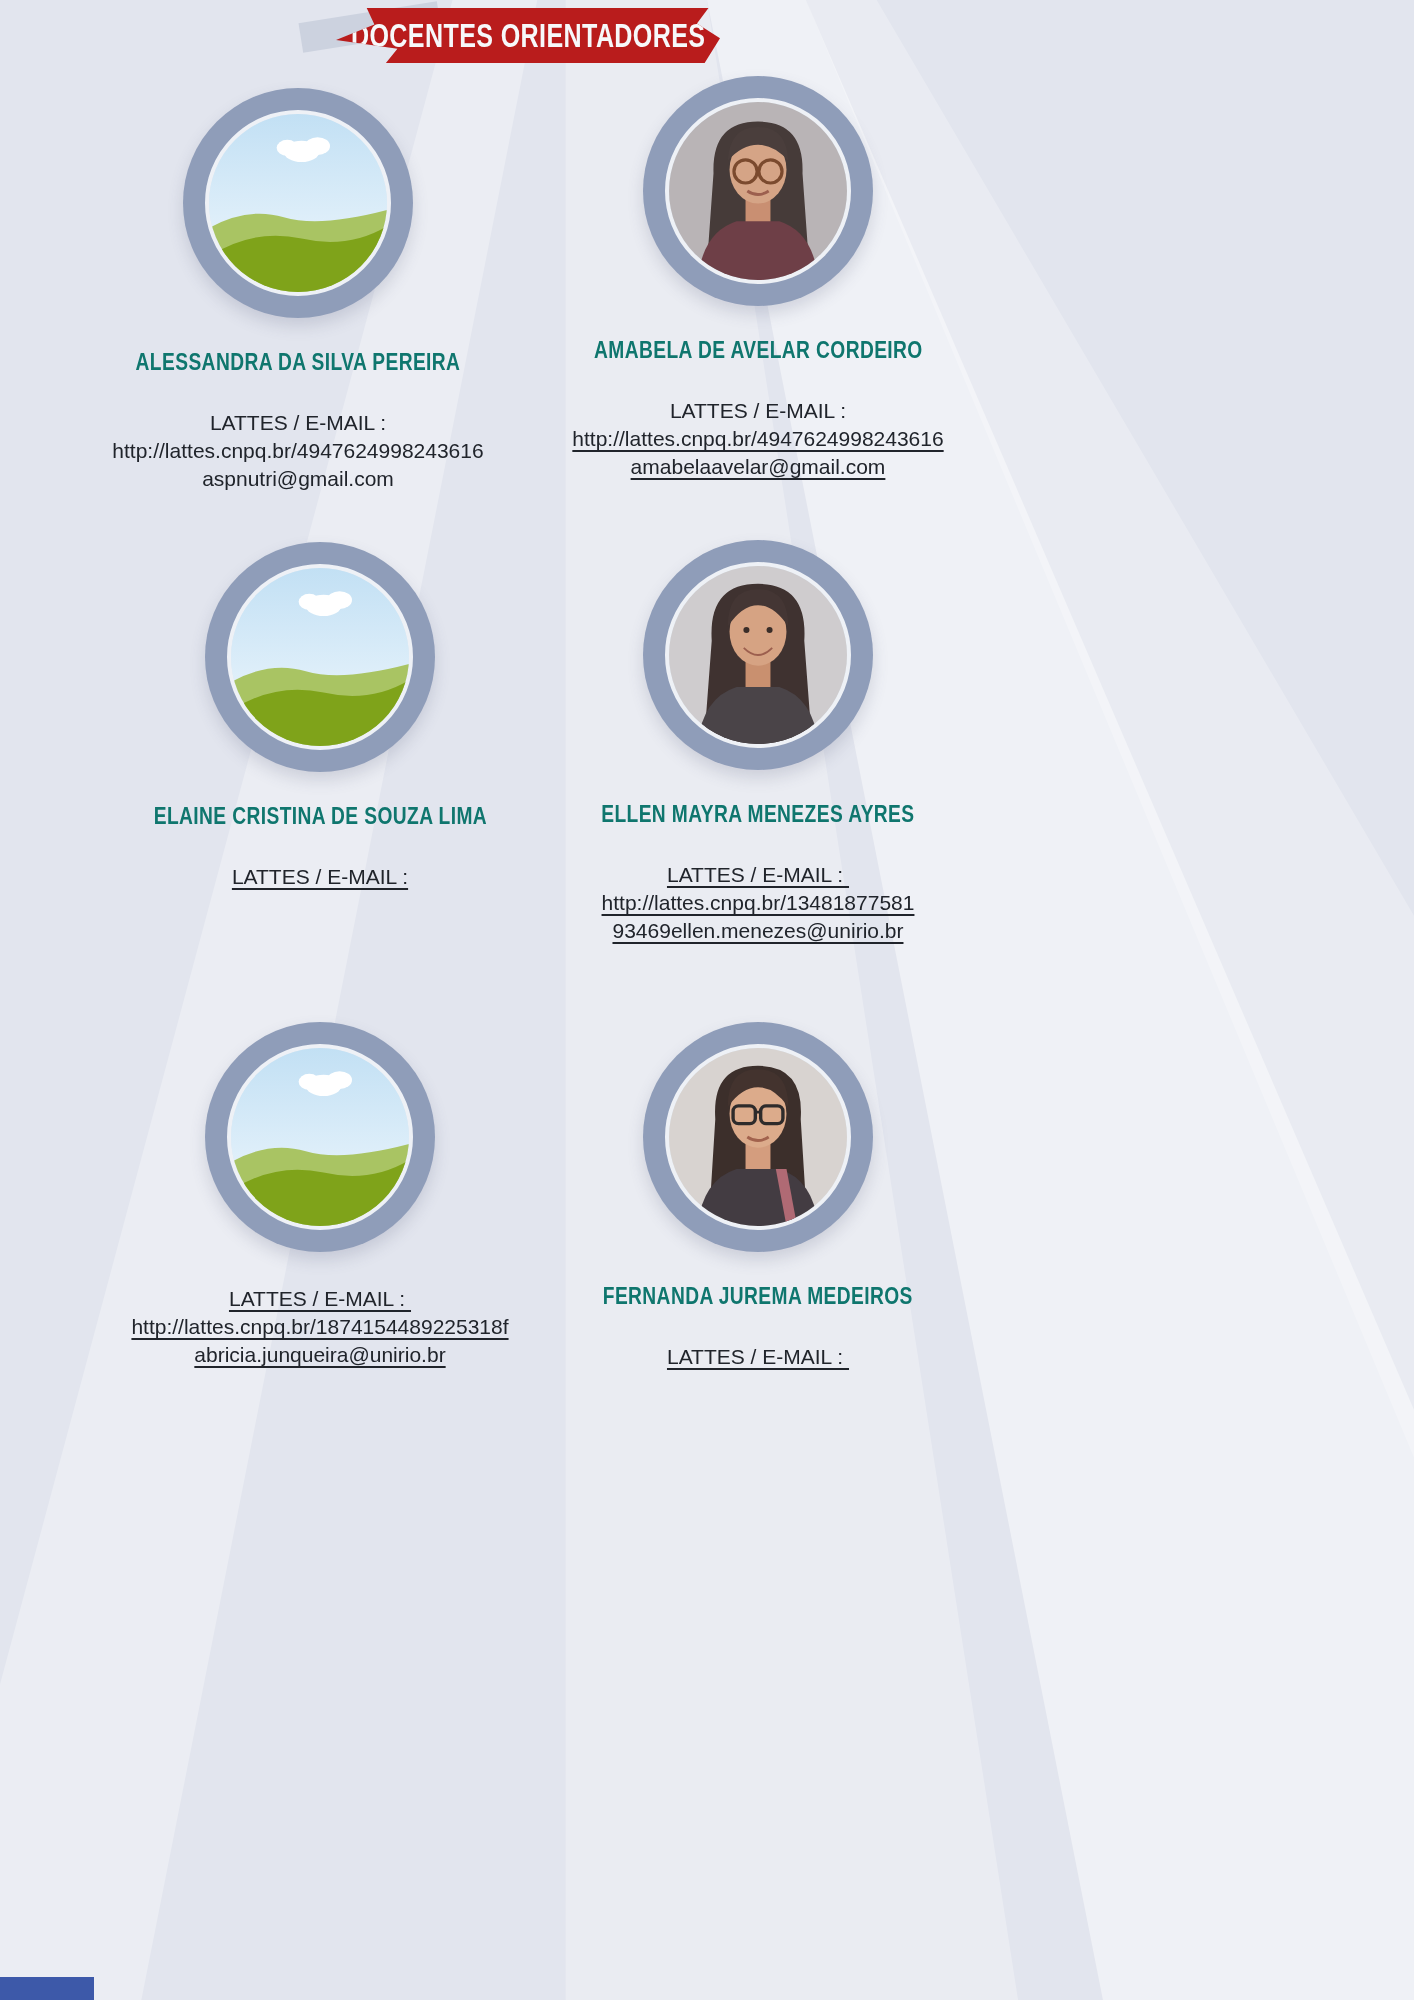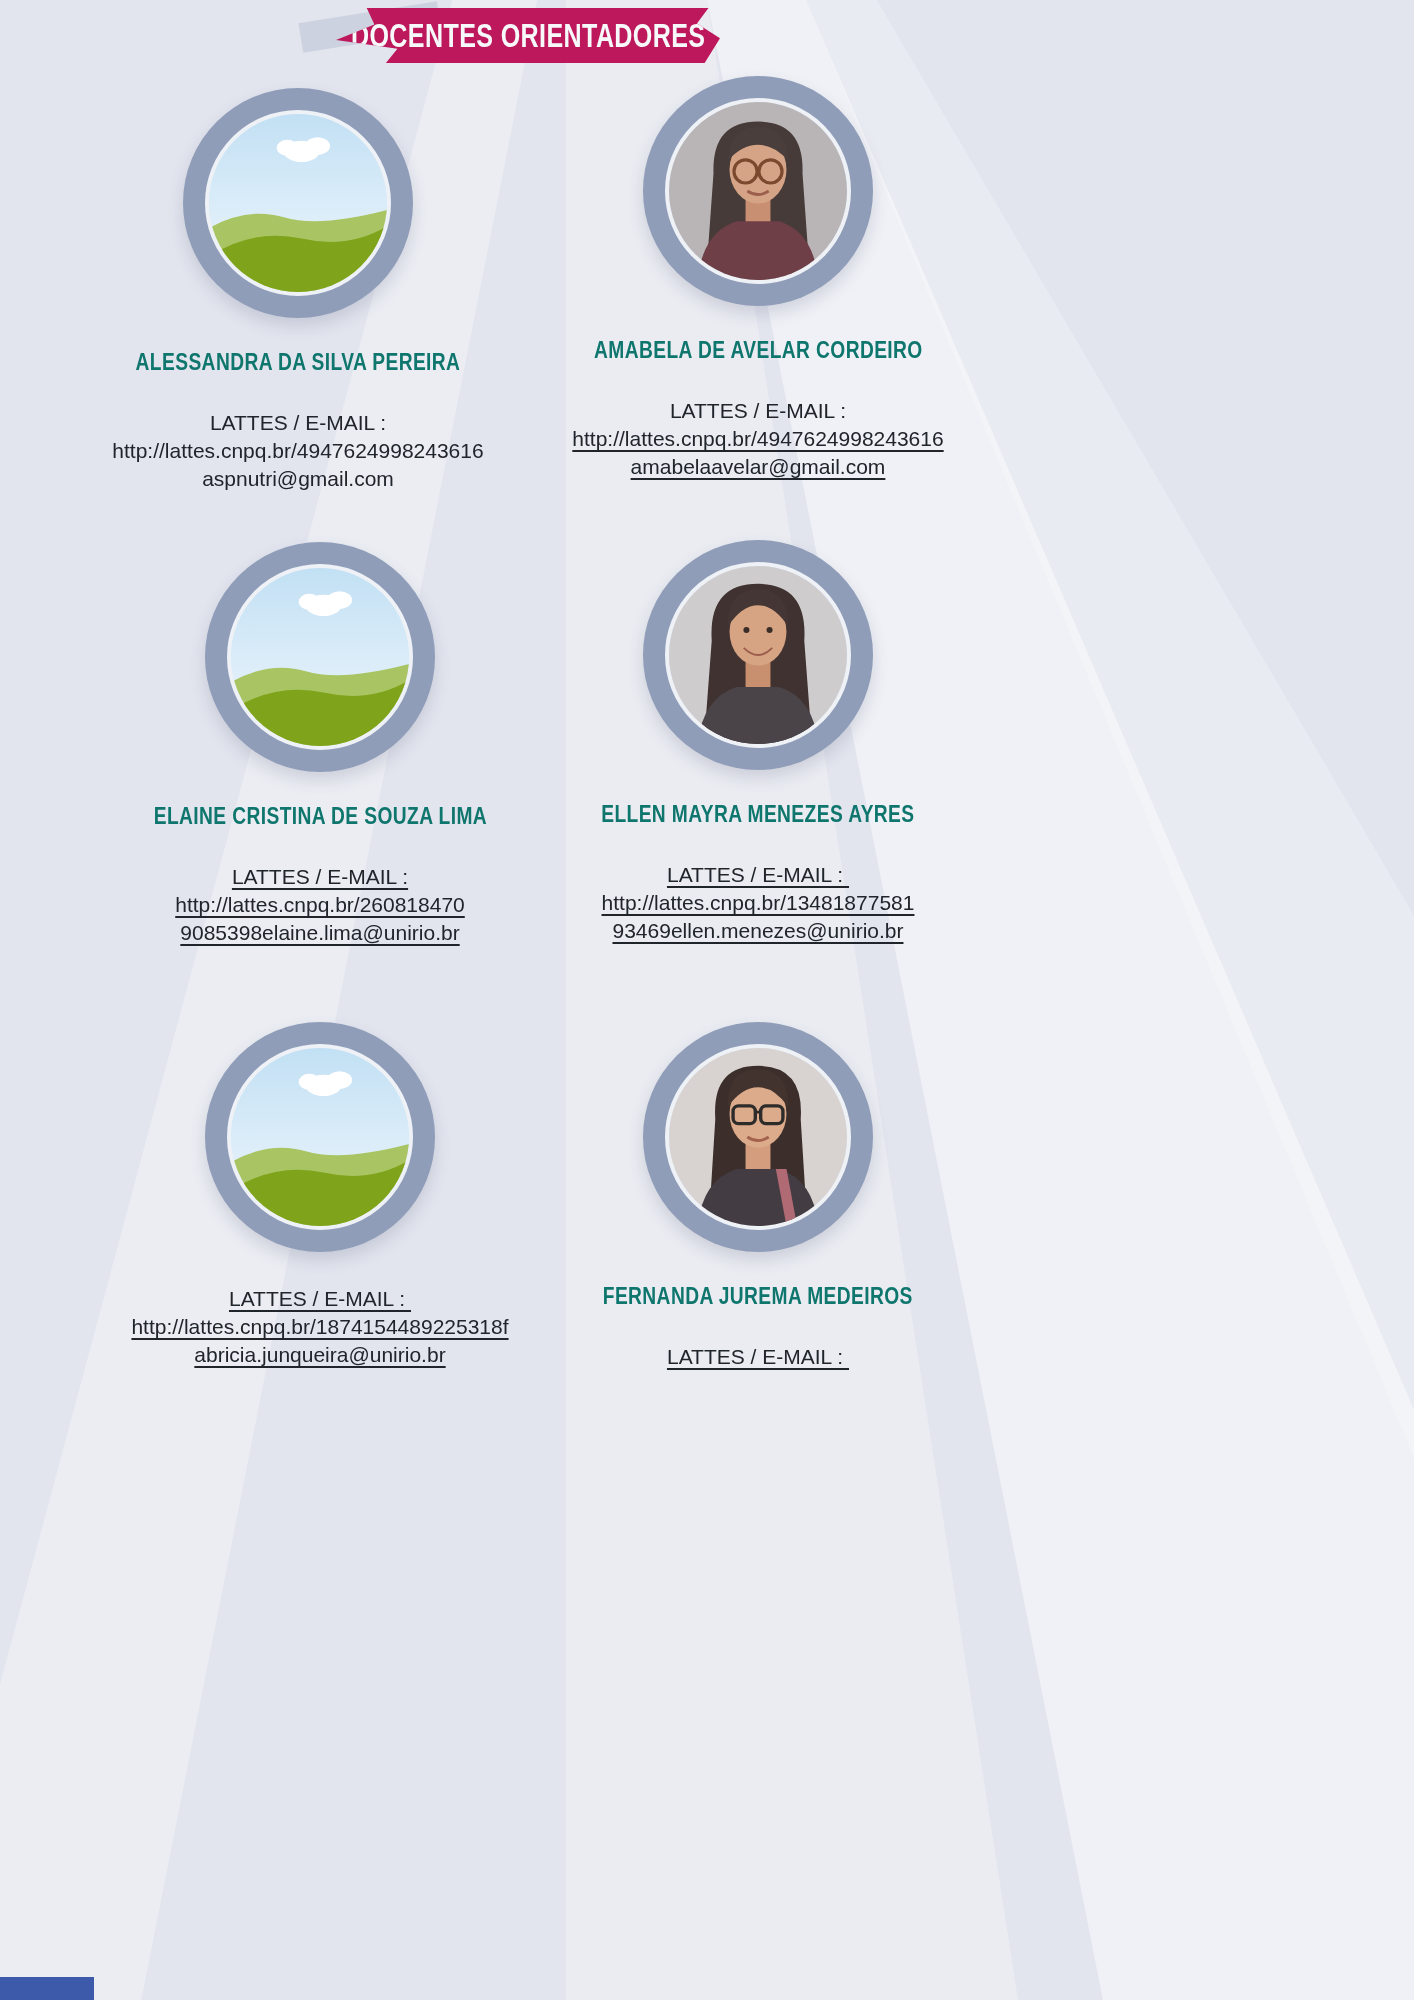--- a/index.html
+++ b/index.html
@@ -16,21 +16,21 @@
   .ray-c{background:rgba(255,255,255,.45);clip-path:polygon(50% 0,57% 0,118% 100%,78% 100%);}
   .ray-d{background:rgba(255,255,255,.25);clip-path:polygon(57% 0,62% 0,145% 100%,116% 100%);}
 
   
   .ribbon-back{
     position:absolute;left:300px;top:12px;width:140px;height:30px;
     background:#ccd2df;transform:rotate(-9deg);z-index:1;
   }
   .ribbon{
     position:absolute;left:336px;top:8px;width:384px;height:55px;z-index:2;
-    background:#be185d;
+    background:#b91c1c;
     clip-path:polygon(0 58%,10% 30%,8% 0,97% 0,94% 28%,100% 55%,96% 100%,13% 100%,16% 74%);
     display:flex;align-items:center;justify-content:center;
   }
   .ribbon h1{
     margin:0;color:#f7f8fa;font-size:33px;font-weight:700;letter-spacing:.5px;
     white-space:nowrap;
   }
   .cond{display:inline-block;transform:scaleX(.76);transform-origin:center;}
   .cond-n{display:inline-block;transform:scaleX(.8);transform-origin:center;white-space:nowrap;}
 
@@ -160,22 +160,20 @@
             <ellipse cx="44" cy="19" rx="6" ry="4.5"></ellipse>
           </g>
         <path d="M0 64 Q22 52 42 58 T100 54 L100 100 L0 100 Z" fill="#a9c463"></path>
         <path d="M0 80 Q25 64 52 70 Q78 76 100 63 L100 100 L0 100 Z" fill="#7fa31a"></path>
       </svg>
     </div>
   </div>
   <h2 class="pname"><span class="cond-n">ELAINE CRISTINA DE SOUZA LIMA</span></h2>
   <div class="contact">
     <div class="clabel" data-underline="true">LATTES / E-MAIL :</div>
-    <div class="clinks" data-underline="true">http://lattes.cnpq.br/260818470
-9085398elaine.lima@unirio.br</div>
   </div>
 </section>
 
 <section class="card card-3">
   <div class="ring">
     <div class="photo">
       <svg viewBox="0 0 100 100" preserveAspectRatio="none">
         <rect width="100" height="100" fill="#cfccce"></rect>
         <path d="M24 42 Q22 10 50 10 Q78 10 76 42 L80 95 Q64 100 50 100 Q36 100 20 95 Z" fill="#3f3230"></path>
         <rect x="43" y="52" width="14" height="17" fill="#c9906f"></rect>

